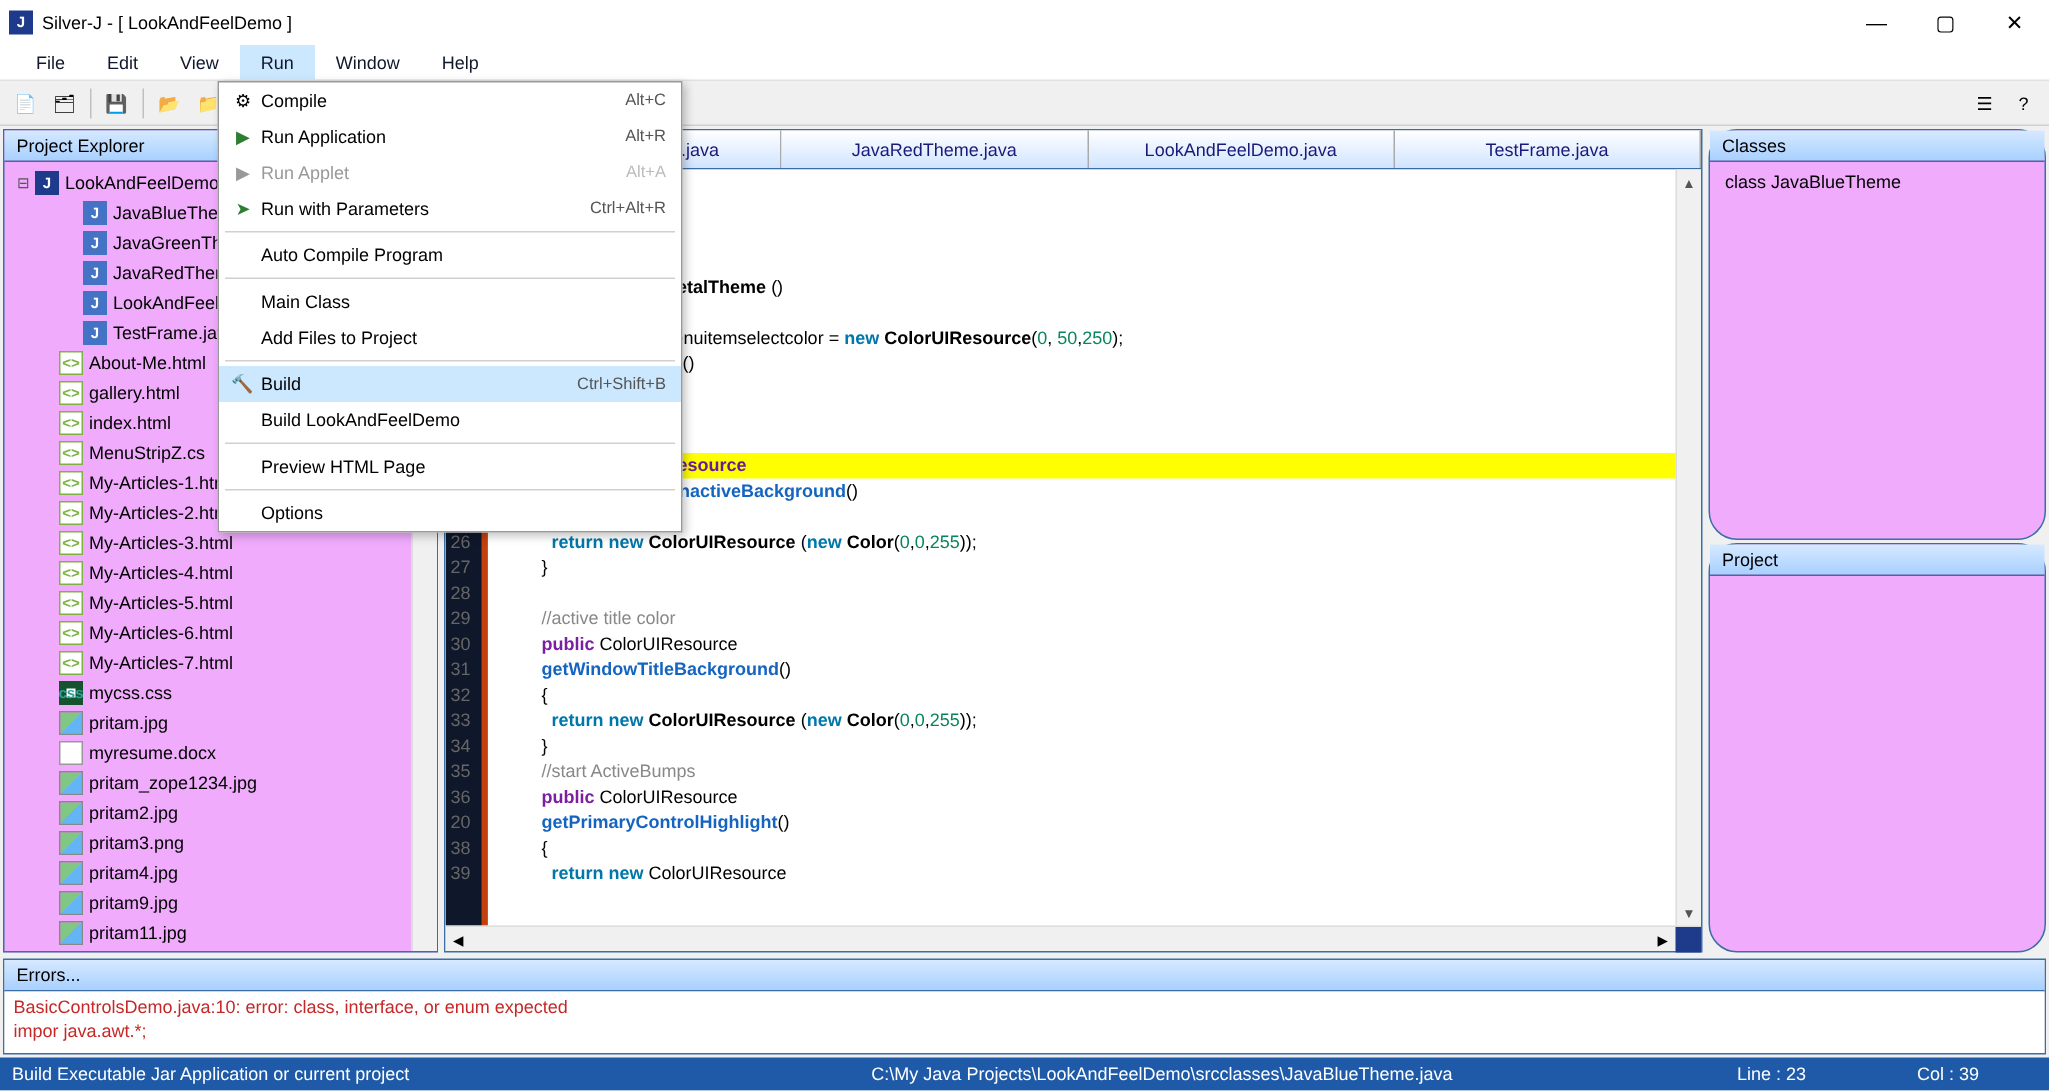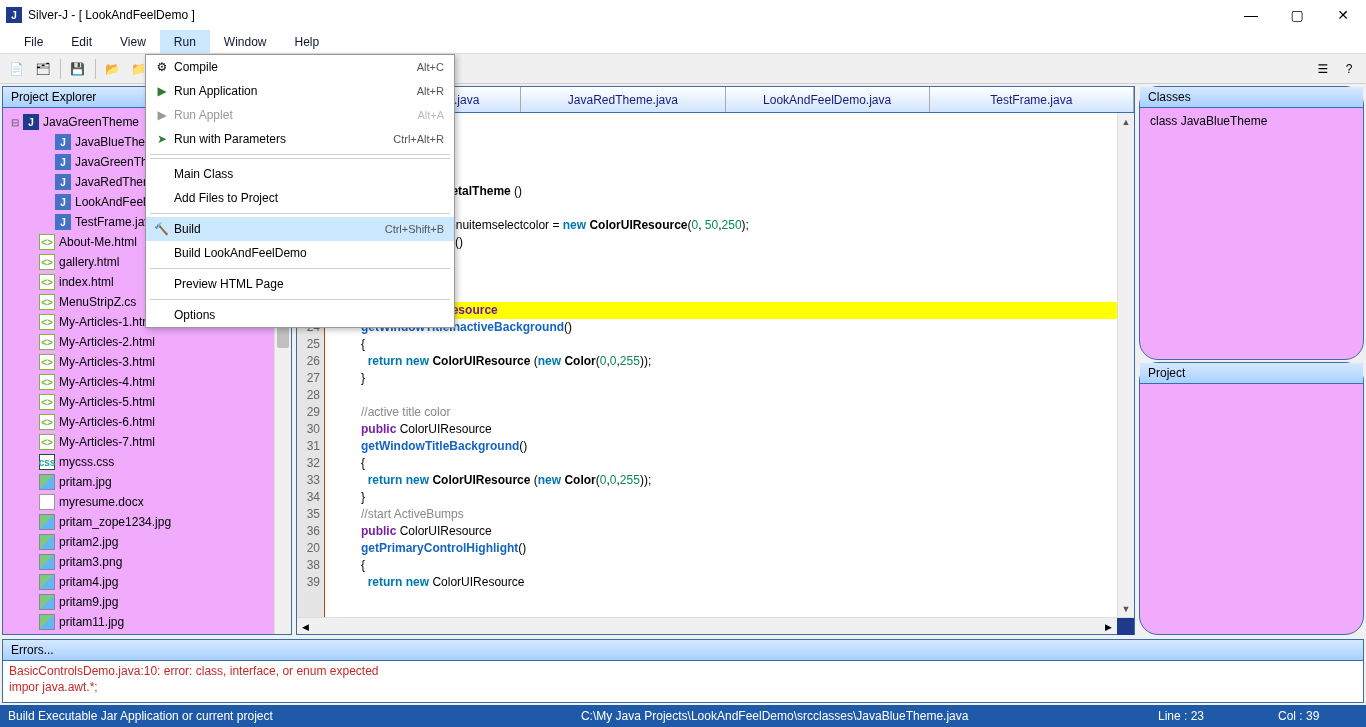--- a/index.html
+++ b/index.html
@@ -19,32 +19,32 @@
 .panel { border: 1px solid #3a6ea5; display: flex; flex-direction: column; background: #f0abfc; }
 .panel-title { background: linear-gradient(to bottom, #d6e9ff, #a8d0ff); padding: 3px 8px; color: #000; font-size: 12px; border-bottom: 1px solid #3a6ea5; }
 .project-explorer { width: 290px; margin: 2px; }
 .tree { flex: 1; overflow: auto; padding: 4px; position: relative; }
 .tree-row { display: flex; align-items: center; height: 20px; padding-left: 4px; cursor: pointer; white-space: nowrap; }
 .tree-row .expander { width: 12px; font-size: 10px; color: #555; }
 .tree-row .ficon { width: 16px; height: 16px; margin-right: 4px; display: flex; align-items: center; justify-content: center; font-size: 10px; }
 .ic-proj { background: #1e3a8a; color: #fff; font-weight: bold; }
 .ic-java { background: #4472c4; color: #fff; font-weight: bold; }
 .ic-html { border: 1px solid #7cb342; color: #7cb342; background: #fff; font-weight: bold; font-size: 8px; }
-.ic-css { border: 1px solid #14532d; color: #26a69a; background: #fff; font-weight: bold; font-size: 8px; }
+.ic-css { border: 5px solid #14532d; color: #26a69a; background: #fff; font-weight: bold; font-size: 8px; }
 .ic-img { background: linear-gradient(135deg, #81c784 50%, #64b5f6 50%); border: 1px solid #888; }
 .ic-doc { background: #fff; border: 1px solid #999; }
 .tree .lvl1 { padding-left: 20px; }
 .tree .lvl2 { padding-left: 36px; }
 .tree-scrollbar { position: absolute; right: 0; top: 0; bottom: 0; width: 17px; background: #f0f0f0; border-left: 1px solid #ddd; }
 .tree-scrollbar .thumb { position: absolute; left: 2px; right: 2px; top: 40px; height: 200px; background: #c0c0c0; border-radius: 2px; }
 .editor-region { flex: 1; margin: 2px; display: flex; flex-direction: column; border: 1px solid #3a6ea5; min-width: 0; position: relative; }
 .file-tabs { height: 26px; background: #f0f0f0; display: flex; border-bottom: 1px solid #3a6ea5; overflow: hidden; }
 .file-tab { flex: 1; min-width: 0; display: flex; align-items: center; justify-content: center; border-right: 1px solid #aaa; background: linear-gradient(to bottom, #fff, #d0e4ff); cursor: pointer; padding: 0 8px; color: #1a1a7a; font-size: 12px; white-space: nowrap; overflow: hidden; }
 .editor { flex: 1; display: flex; background: #fff; position: relative; overflow: hidden; }
-.gutter { width: 28px; background: #e5e5e5; border-right: 1px solid #c2410c; text-align: right; padding: 2px 4px 2px 0; color: #666; font-family: Consolas, monospace; font-size: 12px; line-height: 17px; }
+.gutter { width: 28px; background: #0f172a; border-right: 4px solid #c2410c; text-align: center; padding: 2px 4px 2px 0; color: #666; font-family: Consolas, monospace; font-size: 12px; line-height: 17px; }
 .code { flex: 1; padding: 2px 6px; font-family: Consolas, monospace; font-size: 12px; line-height: 17px; white-space: pre; overflow: hidden; }
 .code .kw { color: #7b1fa2; font-weight: bold; }
 .code .kw2 { color: #0077aa; font-weight: bold; }
 .code .tp { color: #000; font-weight: bold; }
 .code .cm { color: #888; }
 .code .fn { color: #1565c0; font-weight: bold; }
 .code .num { color: #098658; }
 .code .hl { background: #ffff00; display: inline-block; width: 100%; }
 .editor-vscroll { position: absolute; right: 0; top: 26px; bottom: 17px; width: 17px; background: #f0f0f0; border-left: 1px solid #ddd; }
 .editor-vscroll .arrow { height: 17px; display: flex; align-items: center; justify-content: center; font-size: 9px; color: #555; }
@@ -121,20 +121,24 @@
       <span class="dm-icon">▶</span>
       <span class="dm-label">Run Applet</span>
       <span class="dm-shortcut">Alt+A</span>
     </div>
   <div class="dm-item">
       <span class="dm-icon" style="color:#2e7d32">➤</span>
       <span class="dm-label">Run with Parameters</span>
       <span class="dm-shortcut">Ctrl+Alt+R</span>
     </div>
   <div class="dm-sep"></div>
+  <div class="dm-item">
+      <span class="dm-icon"></span>
+      <span class="dm-label">Auto Compile Program</span>
+    </div>
   <div class="dm-sep"></div>
   <div class="dm-item">
       <span class="dm-icon"></span>
       <span class="dm-label">Main Class</span>
     </div>
   <div class="dm-item">
       <span class="dm-icon"></span>
       <span class="dm-label">Add Files to Project</span>
     </div>
   <div class="dm-sep"></div>
@@ -159,21 +163,21 @@
     </div>
 </div>
 
 <div class="main-area">
   <div class="panel project-explorer">
     <div class="panel-title">Project Explorer</div>
     <div class="tree" id="tree">
       <div class="tree-row ">
           <span class="expander">⊟</span>
           <span class="ficon ic-proj">J</span>
-          <span>JavaGreenTheme</span>
+          <span>LookAndFeelDemo</span>
         </div>
         <div class="tree-row lvl2">
           <span class="expander"></span>
           <span class="ficon ic-java">J</span>
           <span>JavaBlueTheme.java</span>
         </div>
         <div class="tree-row lvl2">
           <span class="expander"></span>
           <span class="ficon ic-java">J</span>
           <span>JavaGreenTheme.java</span>

